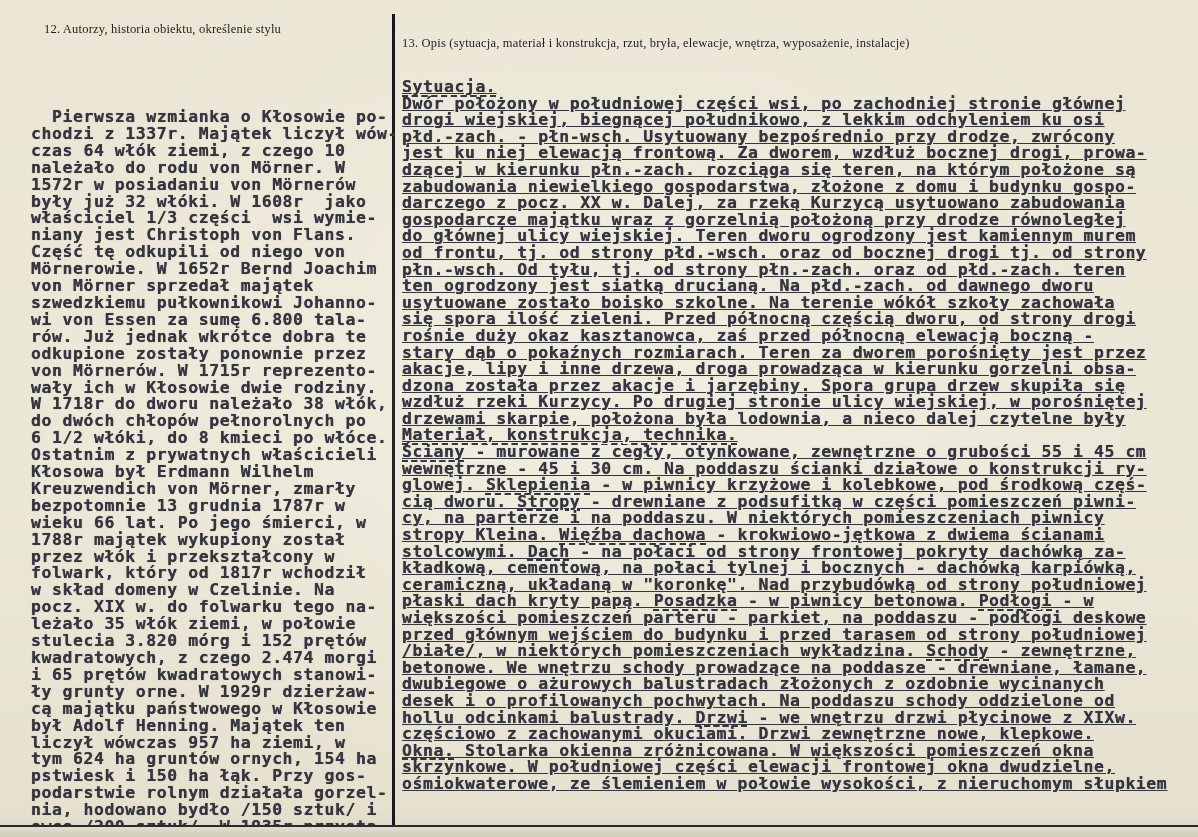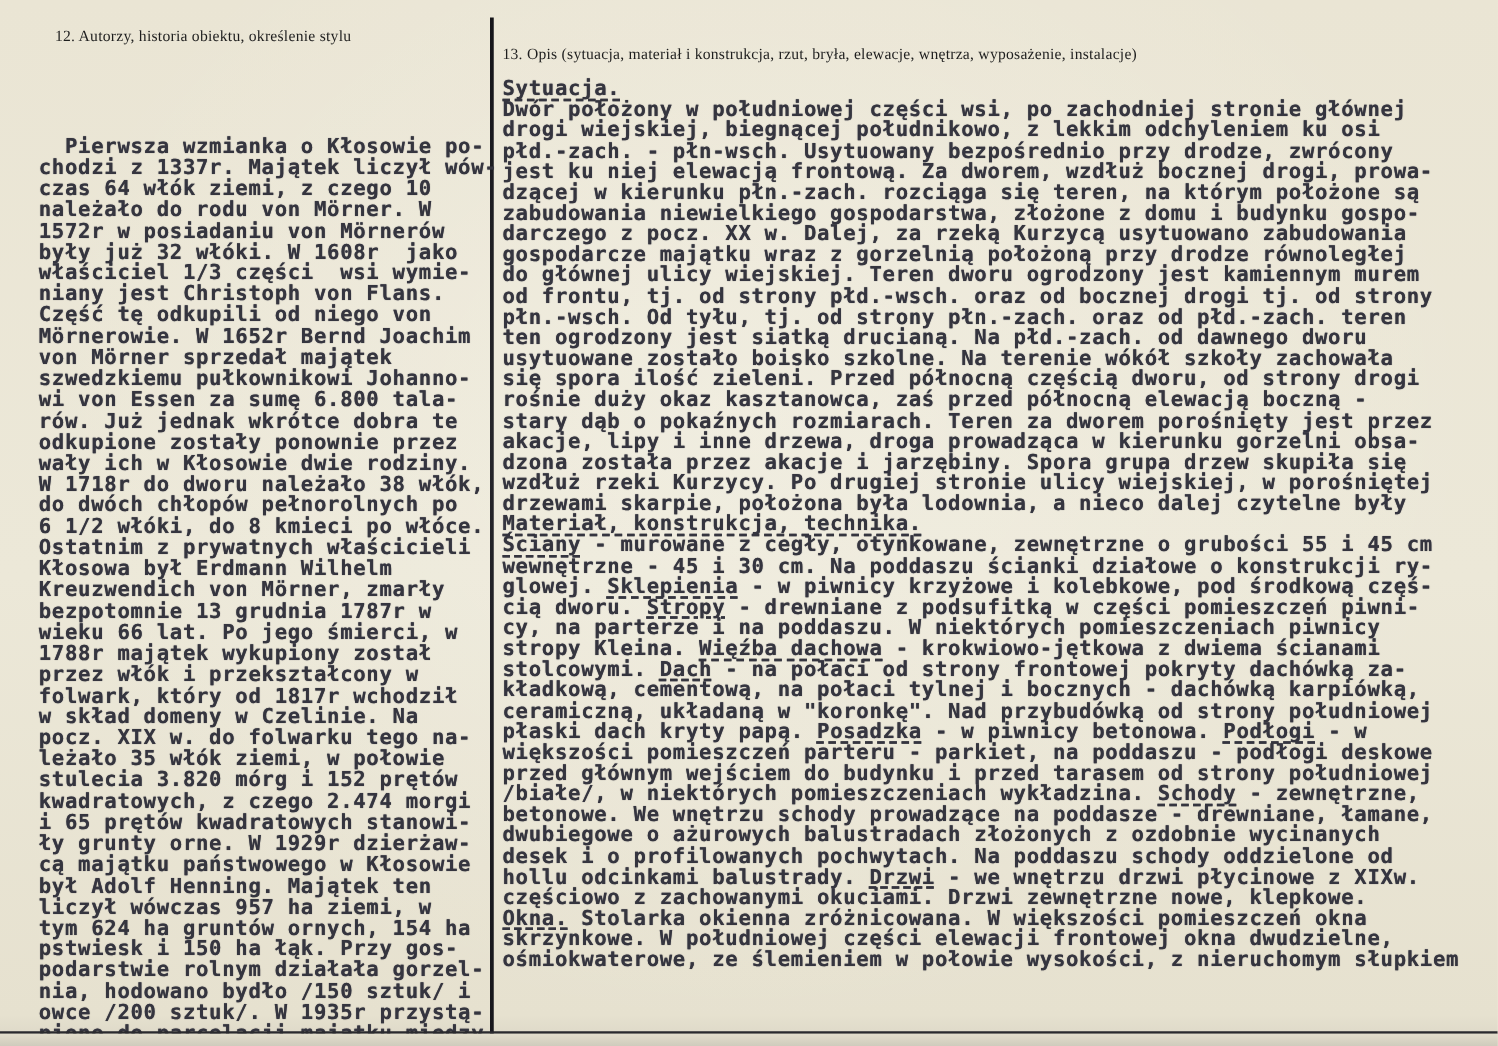--- a/index.html
+++ b/index.html
@@ -40,22 +40,22 @@
     font-weight:700;
     color:#35353f;
     text-shadow:0 0 .7px rgba(45,45,58,.85);
   }
   .col .ln{white-space:pre;}
   .col-left{
     left:31px;top:77px;width:366px;
     font-size:16.5px;line-height:16.9px;letter-spacing:.55px;margin-top:32px;
   }
   .col-right{
-    left:402px;top:63px;width:796px;
-    font-size:16.5px;line-height:16.6px;letter-spacing:.55px;
+    left:402px;top:79px;width:796px;
+    font-size:16.5px;line-height:16.6px;letter-spacing:.55px;text-decoration:underline;
   }
   .u{
     text-decoration:underline;
     text-decoration-style:dashed;
     text-decoration-thickness:2px;
     text-underline-offset:3px;
   }
 </style>
 </head>
 <body style="--paper: #ebe6d5;">
@@ -75,20 +75,21 @@
       <div class="ln">były już 32 włóki. W 1608r  jako</div>
       <div class="ln">właściciel 1/3 części  wsi wymie-</div>
       <div class="ln">niany jest Christoph von Flans.</div>
       <div class="ln">Część tę odkupili od niego von</div>
       <div class="ln">Mörnerowie. W 1652r Bernd Joachim</div>
       <div class="ln">von Mörner sprzedał majątek</div>
       <div class="ln">szwedzkiemu pułkownikowi Johanno-</div>
       <div class="ln">wi von Essen za sumę 6.800 tala-</div>
       <div class="ln">rów. Już jednak wkrótce dobra te</div>
       <div class="ln">odkupione zostały ponownie przez</div>
+      <div class="ln">von Mörnerów. W 1715r reprezento-</div>
       <div class="ln">wały ich w Kłosowie dwie rodziny.</div>
       <div class="ln">W 1718r do dworu należało 38 włók,</div>
       <div class="ln">do dwóch chłopów pełnorolnych po</div>
       <div class="ln">6 1/2 włóki, do 8 kmieci po włóce.</div>
       <div class="ln">Ostatnim z prywatnych właścicieli</div>
       <div class="ln">Kłosowa był Erdmann Wilhelm</div>
       <div class="ln">Kreuzwendich von Mörner, zmarły</div>
       <div class="ln">bezpotomnie 13 grudnia 1787r w</div>
       <div class="ln">wieku 66 lat. Po jego śmierci, w</div>
       <div class="ln">1788r majątek wykupiony został</div>

